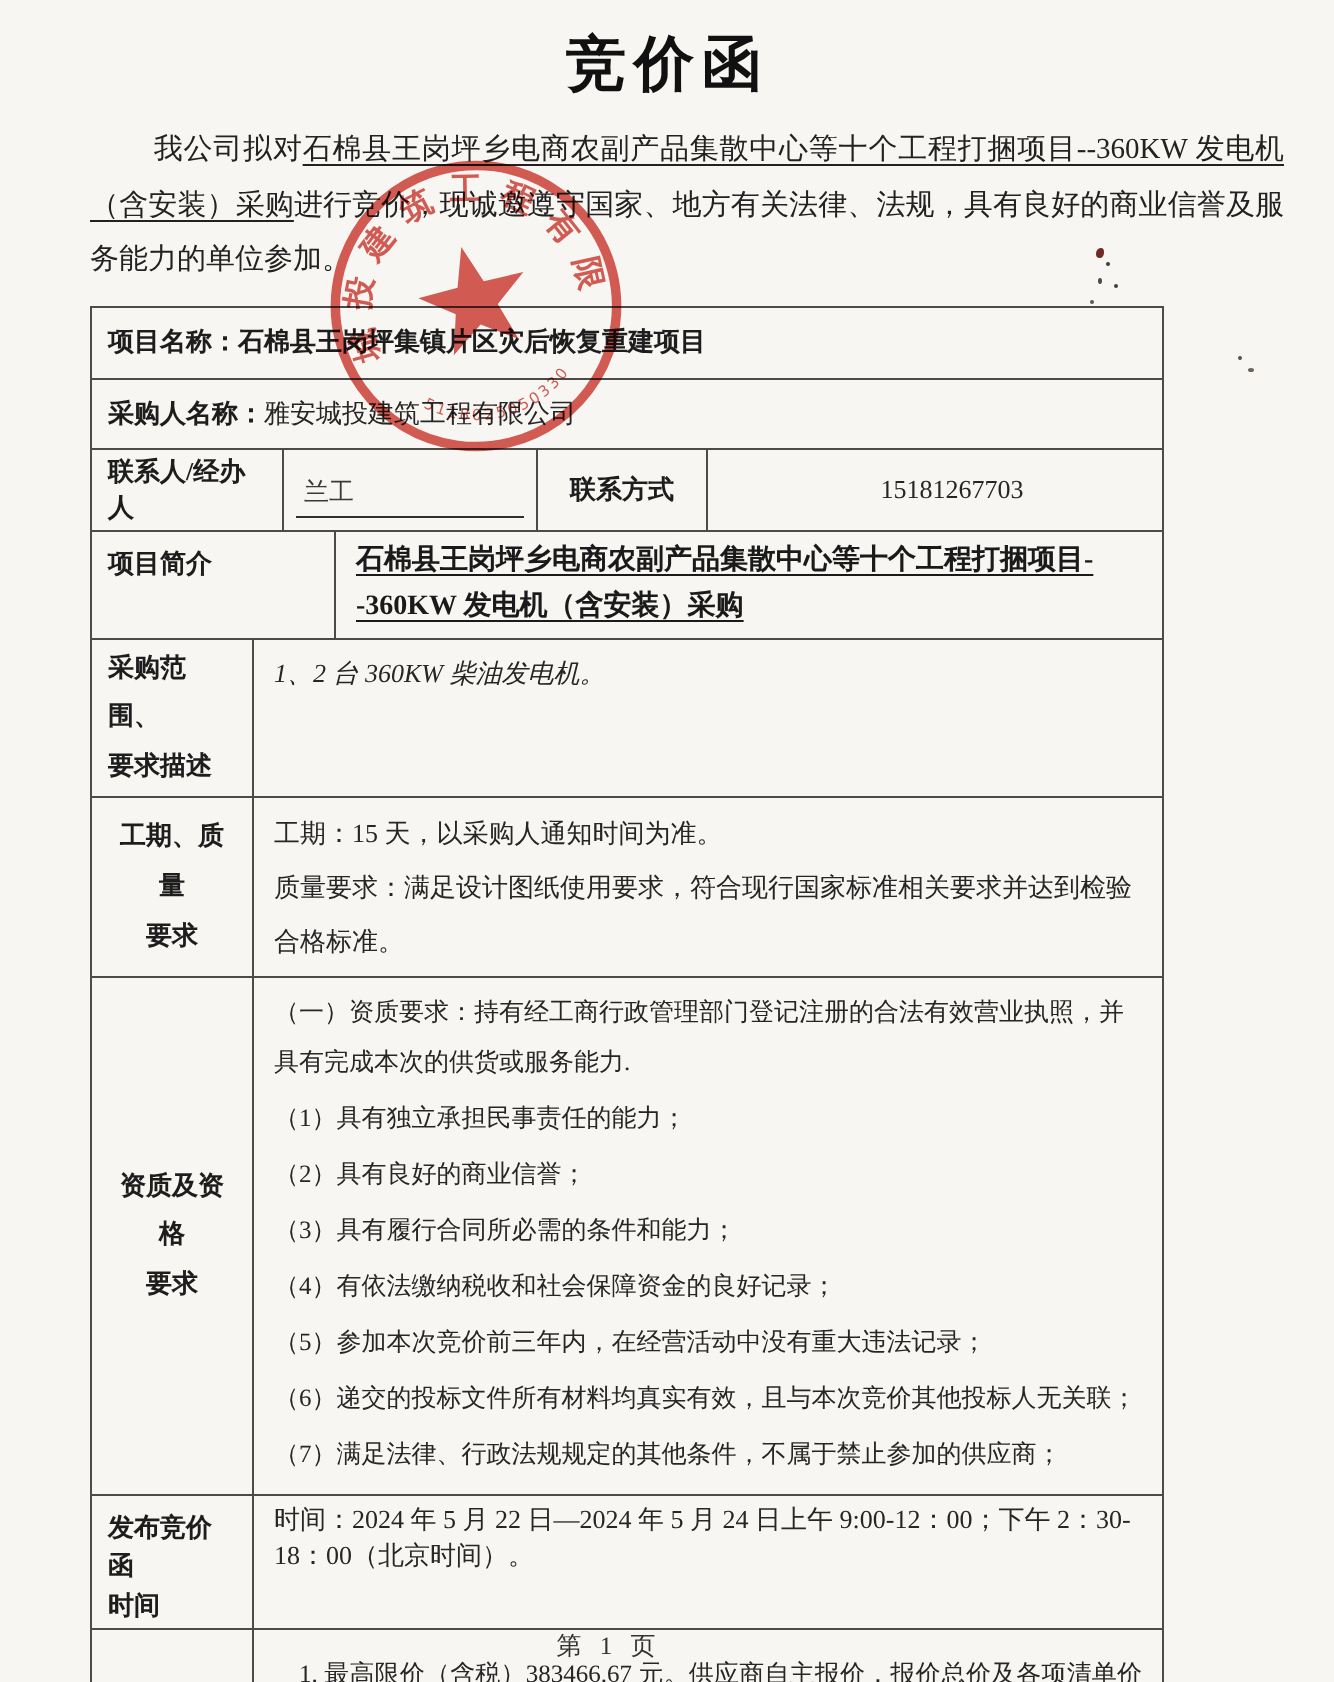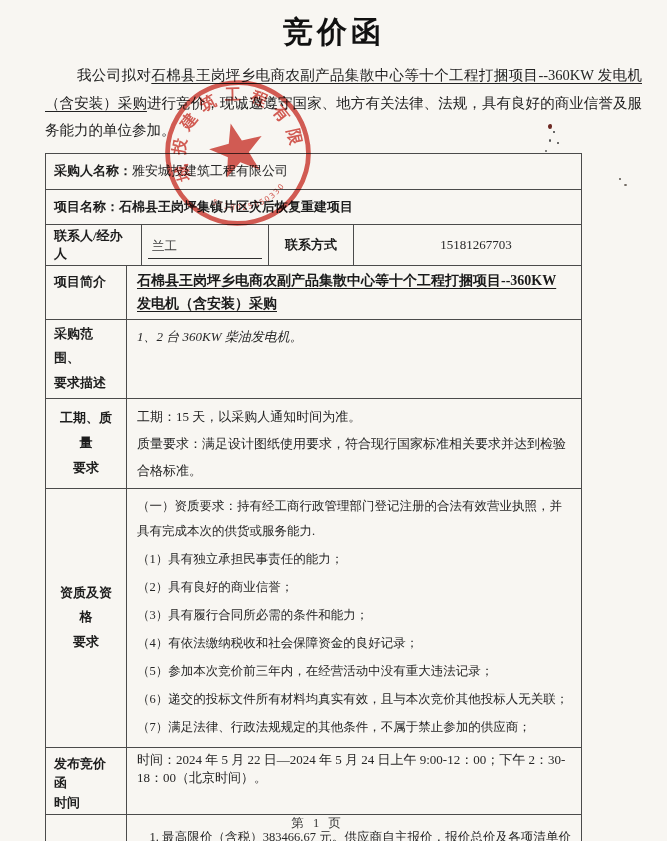--- a/index.html
+++ b/index.html
@@ -63,38 +63,38 @@
     transform:translateY(4px);
   }
 
   
   .c-lab{width:80px;display:flex;flex-direction:column;justify-content:center;
          white-space:pre-line;line-height:1.9;}
   .c-lab.top{justify-content:flex-start;padding-top:6px;line-height:1.5;}
   .c-lab.ctr{text-align:center;font-family:Liberation Serif, serif;}
   .c-val{flex:1;padding:4px 10px;}
 
-  .r-intro{min-height:47px;}
+  .r-intro{min-height:47px;gap:41px;}
   .r-intro .c-val{font-weight:700;font-size:14px;line-height:23px;padding-top:3px;color:#1a1a1a;}
   .r-scope{min-height:55px;}
   .r-scope .c-val{padding-top:8px;font-style:italic;}
   .r-sched{min-height:55px;}
   .r-sched .c-val p{line-height:27px;}
   .r-qual{min-height:252px;}
   .r-qual .c-val{font-size:12.5px;padding-top:5px;}
   .r-qual .c-val p{line-height:25px;margin-bottom:3px;}
   .r-time{min-height:37px;}
   .r-time .c-val{line-height:18px;padding-top:3px;}
   .r-quote{min-height:144px;}
   .r-quote .c-val{font-size:12.5px;padding-top:9px;}
   .r-quote .c-val p{line-height:27px;text-indent:1em;text-align:justify;}
 
   
   .footer{
-    position:absolute;left:49px;bottom:9px;width:537px;
+    position:absolute;left:36px;bottom:9px;width:537px;
     text-align:center;font-size:12.5px;letter-spacing:3px;color:#333;
   }
 
   
   .stamp{
     position:absolute;left:162px;top:77px;width:152px;height:152px;
     transform:rotate(-14deg);
     mix-blend-mode:multiply;opacity:.82;
     pointer-events:none;
   }
@@ -115,29 +115,29 @@
 <div class="page">
 
   <div class="doc-title">竞价函</div>
 
   <p class="intro"><span>我公司拟对</span><span class="u">石棉县王岗坪乡电商农副产品集散中心等十个工程打捆项目--360KW 发电机（含安装）采购</span><span>进行竞价，现诚邀遵守国家、地方有关法律、法规，具有良好的商业信誉及服务能力的单位参加。</span></p>
 
   <div class="doc-table">
 
     <div class="trow h35">
       <div class="tcell full vmid">
+          <span class="lab">项目名称：</span>
+          <span class="lab">石棉县王岗坪集镇片区灾后恢复重建项目</span>
+        </div>
+    </div>
+
+    <div class="trow h35">
+      <div class="tcell full vmid">
           <span class="lab">采购人名称：</span>
           <span>雅安城投建筑工程有限公司</span>
-        </div>
-    </div>
-
-    <div class="trow h35">
-      <div class="tcell full vmid">
-          <span class="lab">项目名称：</span>
-          <span class="lab">石棉县王岗坪集镇片区灾后恢复重建项目</span>
         </div>
     </div>
 
     <div class="trow h35">
       <div class="tcell c-contact-label vmid lab">联系人/经办人</div>
       <div class="tcell c-contact-name">
           <span class="name-line">兰工</span>
         </div>
       <div class="tcell c-contact-method vmid lab">联系方式</div>
       <div class="tcell c-contact-phone vmid">15181267703</div>

